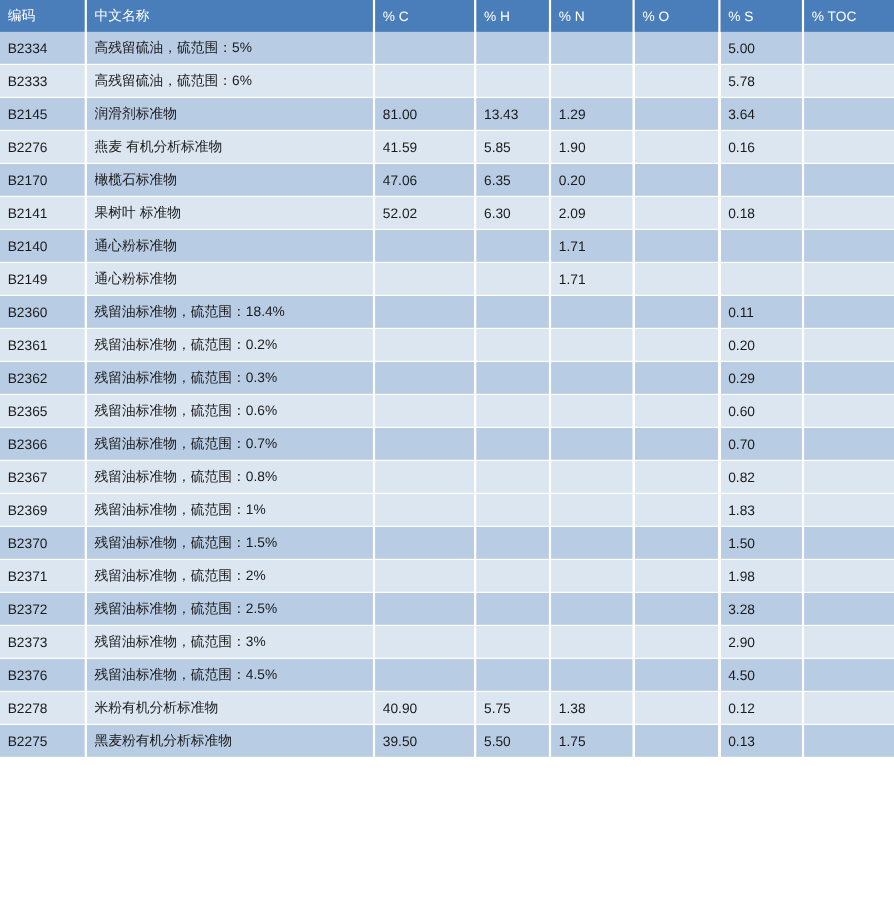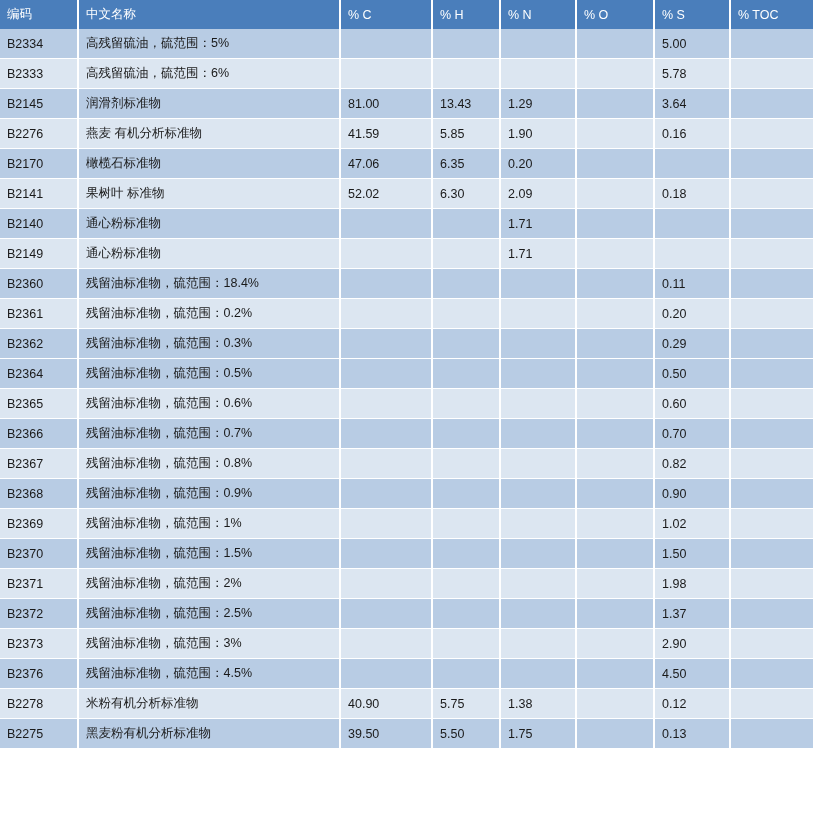--- a/index.html
+++ b/index.html
@@ -190,30 +190,20 @@
       <tr class="row-odd">
         <td>B2362</td>
         <td>残留油标准物，硫范围：0.3%</td>
         <td></td>
         <td></td>
         <td></td>
         <td></td>
         <td>0.29</td>
         <td></td>
       </tr>
-      <tr class="row-odd">
-        <td>B2364</td>
-        <td>残留油标准物，硫范围：0.5%</td>
-        <td></td>
-        <td></td>
-        <td></td>
-        <td></td>
-        <td>0.50</td>
-        <td></td>
-      </tr>
       <tr class="row-even">
         <td>B2365</td>
         <td>残留油标准物，硫范围：0.6%</td>
         <td></td>
         <td></td>
         <td></td>
         <td></td>
         <td>0.60</td>
         <td></td>
       </tr>
@@ -230,38 +220,28 @@
       <tr class="row-even">
         <td>B2367</td>
         <td>残留油标准物，硫范围：0.8%</td>
         <td></td>
         <td></td>
         <td></td>
         <td></td>
         <td>0.82</td>
         <td></td>
       </tr>
-      <tr class="row-odd">
-        <td>B2368</td>
-        <td>残留油标准物，硫范围：0.9%</td>
-        <td></td>
-        <td></td>
-        <td></td>
-        <td></td>
-        <td>0.90</td>
-        <td></td>
-      </tr>
       <tr class="row-even">
         <td>B2369</td>
         <td>残留油标准物，硫范围：1%</td>
         <td></td>
         <td></td>
         <td></td>
         <td></td>
-        <td>1.02</td>
+        <td>1.83</td>
         <td></td>
       </tr>
       <tr class="row-odd">
         <td>B2370</td>
         <td>残留油标准物，硫范围：1.5%</td>
         <td></td>
         <td></td>
         <td></td>
         <td></td>
         <td>1.50</td>
@@ -277,21 +257,21 @@
         <td>1.98</td>
         <td></td>
       </tr>
       <tr class="row-odd">
         <td>B2372</td>
         <td>残留油标准物，硫范围：2.5%</td>
         <td></td>
         <td></td>
         <td></td>
         <td></td>
-        <td>1.37</td>
+        <td>3.28</td>
         <td></td>
       </tr>
       <tr class="row-even">
         <td>B2373</td>
         <td>残留油标准物，硫范围：3%</td>
         <td></td>
         <td></td>
         <td></td>
         <td></td>
         <td>2.90</td>

